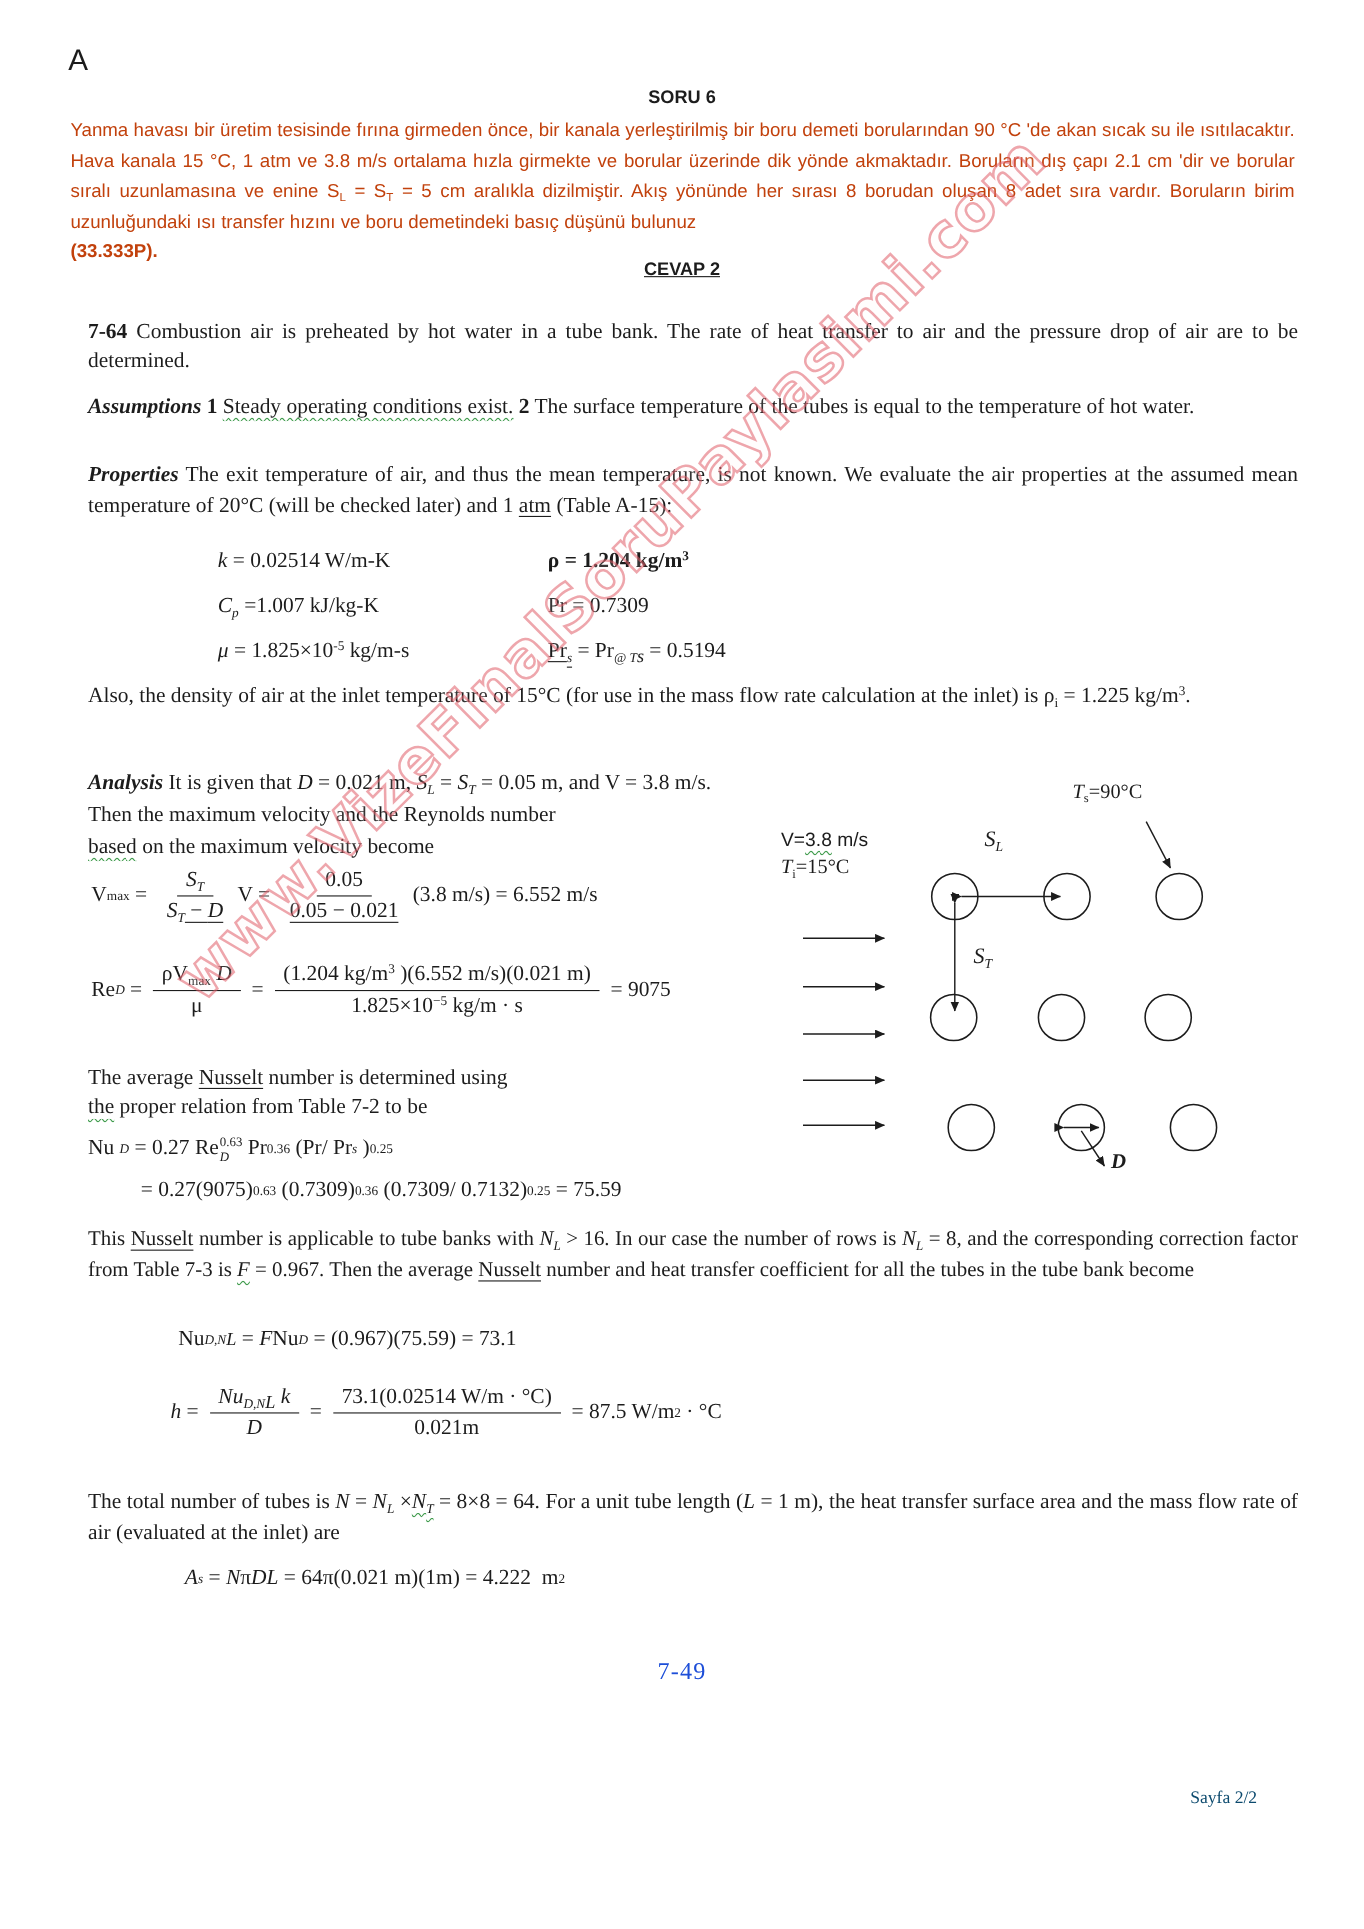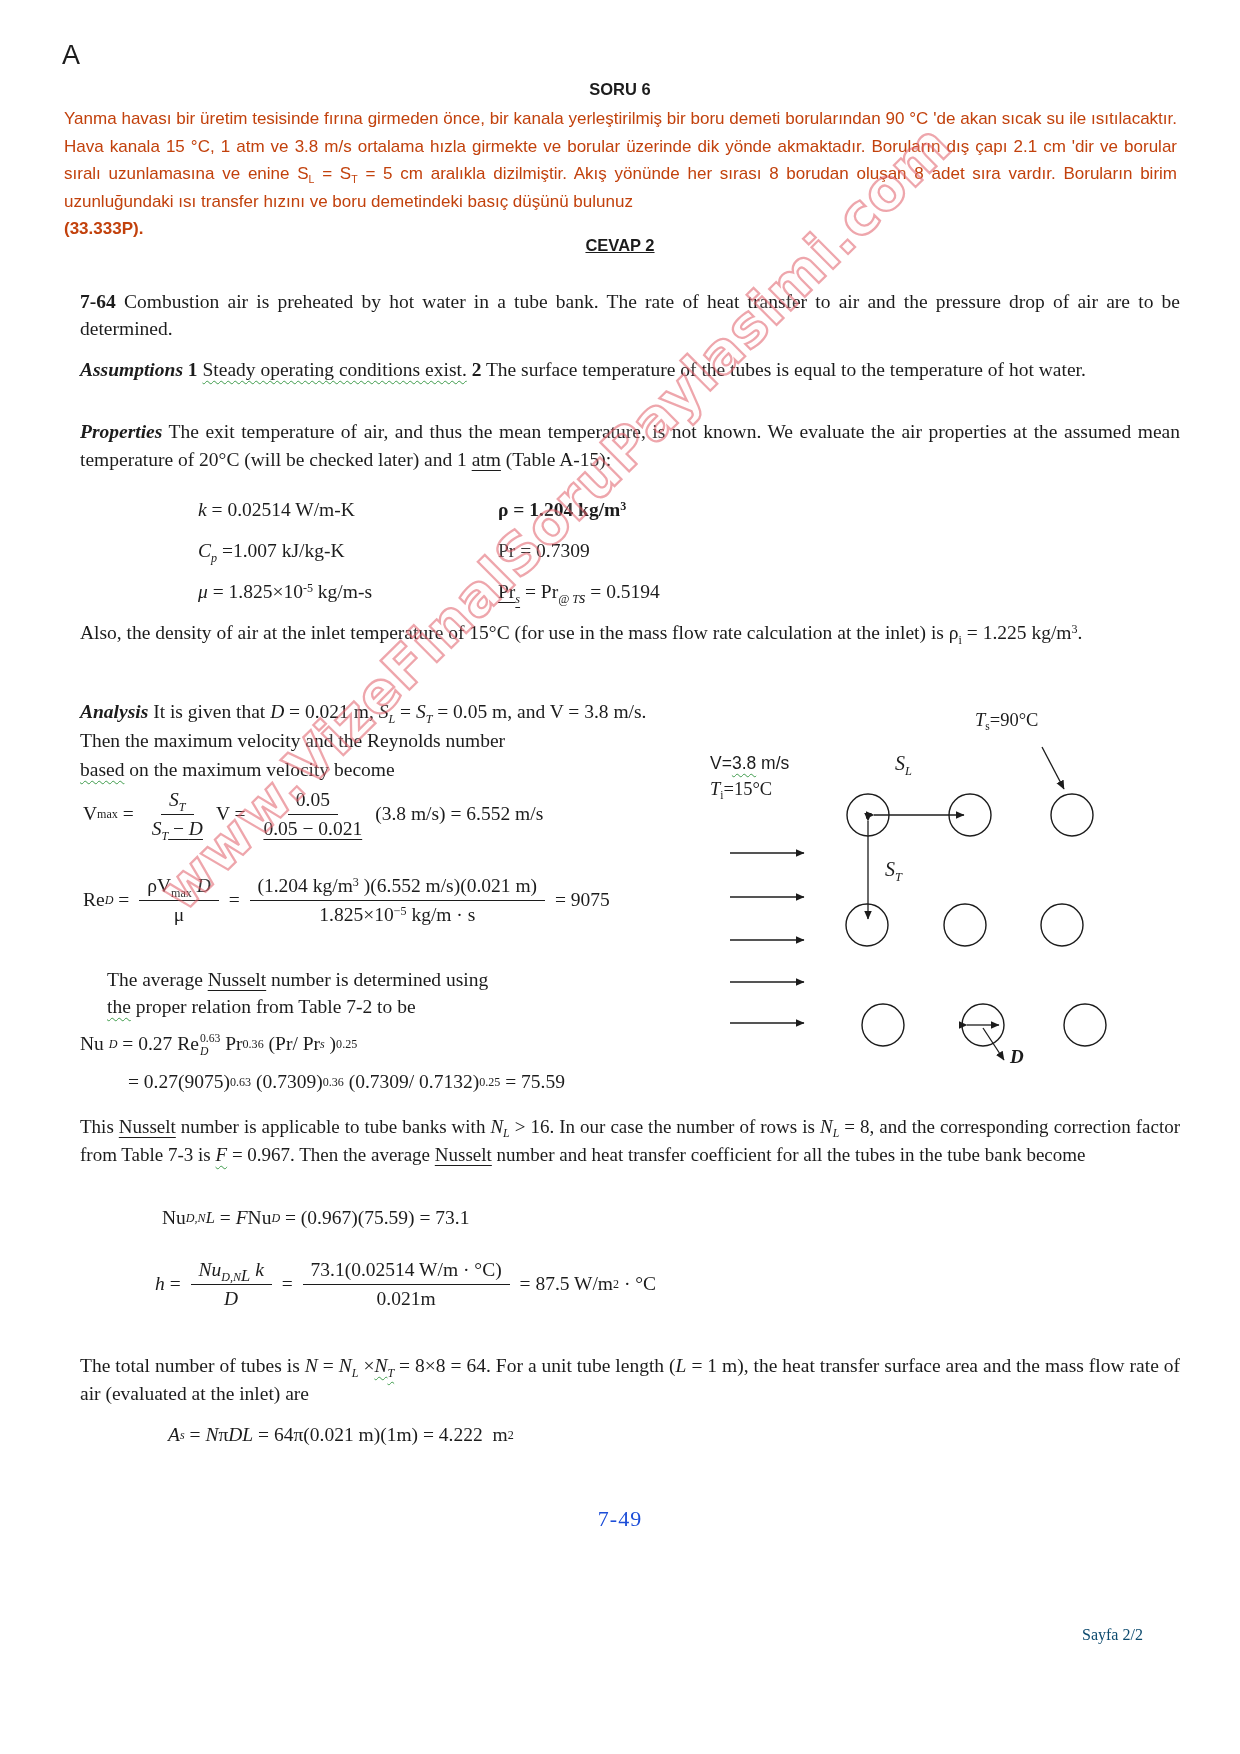--- a/index.html
+++ b/index.html
@@ -69,21 +69,21 @@
 <div class="abs propcell" style="left:152px;top:581px;"><span class="i">μ</span><span> = 1.825×10</span><sup>-5</sup><span> kg/m-s</span></div>
 <div class="abs propcell" style="left:452px;top:581px;"><span class="ur">Pr</span><sub class="ur i">s</sub><span> = Pr</span><sub class="i">@ T</sub><sub class="i s2">s</sub><span> = 0.5194</span></div>
 
 <div class="abs para" style="left:80px;top:619px;width:1100px;line-height:28px;"><span>Also, the density of air at the inlet temperature of 15°C (for use in the mass flow rate calculation at the inlet) is ρ</span><sub>i</sub><span> = 1.225 kg/m</span><sup>3</sup><span>.</span></div>
 
 <div class="abs hardlines" style="left:80px;top:697px;font-size:19.5px;line-height:29px;"><span class="bi">Analysis</span><span> It is given that </span><span class="i">D</span><span> = 0.021 m, </span><span class="i">S</span><sub class="i">L</sub><span> = </span><span class="i">S</span><sub class="i">T</sub><span> = 0.05 m, and V = 3.8 m/s.</span><br><span>Then the maximum velocity and the Reynolds number</span><br><span class="ug">based</span><span> on the maximum velocity become</span></div>
 
 <div class="abs eq" style="left:83px;top:788px;"><span>V</span><sub>max</sub><span> = </span><span class="frac"><span class="num"><span class="i">S</span><sub class="i">T</sub></span><span class="den"><span class="i">S</span><sub class="i">T</sub><span class="ur"> − </span><span class="i ur">D</span></span></span><span>V = </span><span class="frac"><span class="num"><span>0.05</span></span><span class="den"><span class="ur">0.05 − 0.021</span></span></span><span>(3.8 m/s) = 6.552 m/s</span></div>
 <div class="abs eq" style="left:83px;top:874px;"><span>Re</span><sub class="i">D</sub><span> = </span><span class="frac"><span class="num"><span>ρV</span><sub>max</sub><span> </span><span class="i">D</span></span><span class="den"><span>μ</span></span></span><span> = </span><span class="frac"><span class="num"><span>(1.204 kg/m</span><sup>3</sup><span> )(6.552 m/s)(0.021 m)</span></span><span class="den"><span>1.825×10</span><sup>−5</sup><span> kg/m · s</span></span></span><span> = 9075</span></div>
 
-<div class="abs hardlines" style="left:80px;top:966px;font-size:19.5px;line-height:27px;margin-left:27px;"><span>The average </span><span class="ur">Nusselt</span><span> number is determined using</span><br><span class="ug">the</span><span> proper relation from Table 7-2 to be</span></div>
+<div class="abs hardlines" style="left:80px;top:966px;font-size:19.5px;line-height:27px;"><span>The average </span><span class="ur">Nusselt</span><span> number is determined using</span><br><span class="ug">the</span><span> proper relation from Table 7-2 to be</span></div>
 
 <div class="abs eq" style="left:80px;top:1031px;"><span>Nu </span><sub class="i">D</sub><span> = 0.27 </span><span class="ss"><span>Re</span><span class="stack"><span>0.63</span><span class="i">D</span></span></span><span> Pr</span><sup>0.36</sup><span> (Pr/ Pr</span><sub class="i">s</sub><span> )</span><sup>0.25</sup></div>
 <div class="abs eq" style="left:128px;top:1071px;"><span>= 0.27(9075)</span><sup>0.63</sup><span> (0.7309)</span><sup>0.36</sup><span> (0.7309/ 0.7132)</span><sup>0.25</sup><span> = 75.59</span></div>
 
 <div class="abs para" style="left:80px;top:1113px;width:1100px;font-size:19px;line-height:28px;"><span>This </span><span class="ur">Nusselt</span><span> number is applicable to tube banks with </span><span class="i">N</span><sub class="i">L</sub><span> &gt; 16. In our case the number of rows is </span><span class="i">N</span><sub class="i">L</sub><span> = 8, and the corresponding correction factor from Table 7-3 is </span><span class="i ug">F</span><span> = 0.967. Then the average </span><span class="ur">Nusselt</span><span> number and heat transfer coefficient for all the tubes in the tube bank become</span></div>
 
 <div class="abs eq" style="left:162px;top:1207px;"><span>Nu</span><sub class="i">D,N</sub><sub class="i s2">L</sub><span> = </span><span class="i">F</span><span>Nu</span><sub class="i">D</sub><span> = (0.967)(75.59) = 73.1</span></div>
 <div class="abs eq" style="left:155px;top:1258px;"><span class="i">h</span><span> = </span><span class="frac"><span class="num"><span class="i">Nu</span><sub class="i">D,N</sub><sub class="i s2">L</sub><span> </span><span class="i">k</span></span><span class="den"><span class="i">D</span></span></span><span> = </span><span class="frac"><span class="num"><span>73.1(0.02514 W/m · °C)</span></span><span class="den"><span>0.021m</span></span></span><span> = 87.5 W/m</span><sup>2</sup><span> · °C</span></div>
 
 <div class="abs para" style="left:80px;top:1352px;width:1100px;font-size:19.5px;line-height:28px;"><span>The total number of tubes is </span><span class="i">N</span><span> = </span><span class="i">N</span><sub class="i">L</sub><span> ×</span><span class="i ug">N</span><sub class="i ug">T</sub><span> = 8×8 = 64. For a unit tube length (</span><span class="i">L</span><span> = 1 m), the heat transfer surface area and the mass flow rate of air (evaluated at the inlet) are</span></div>

